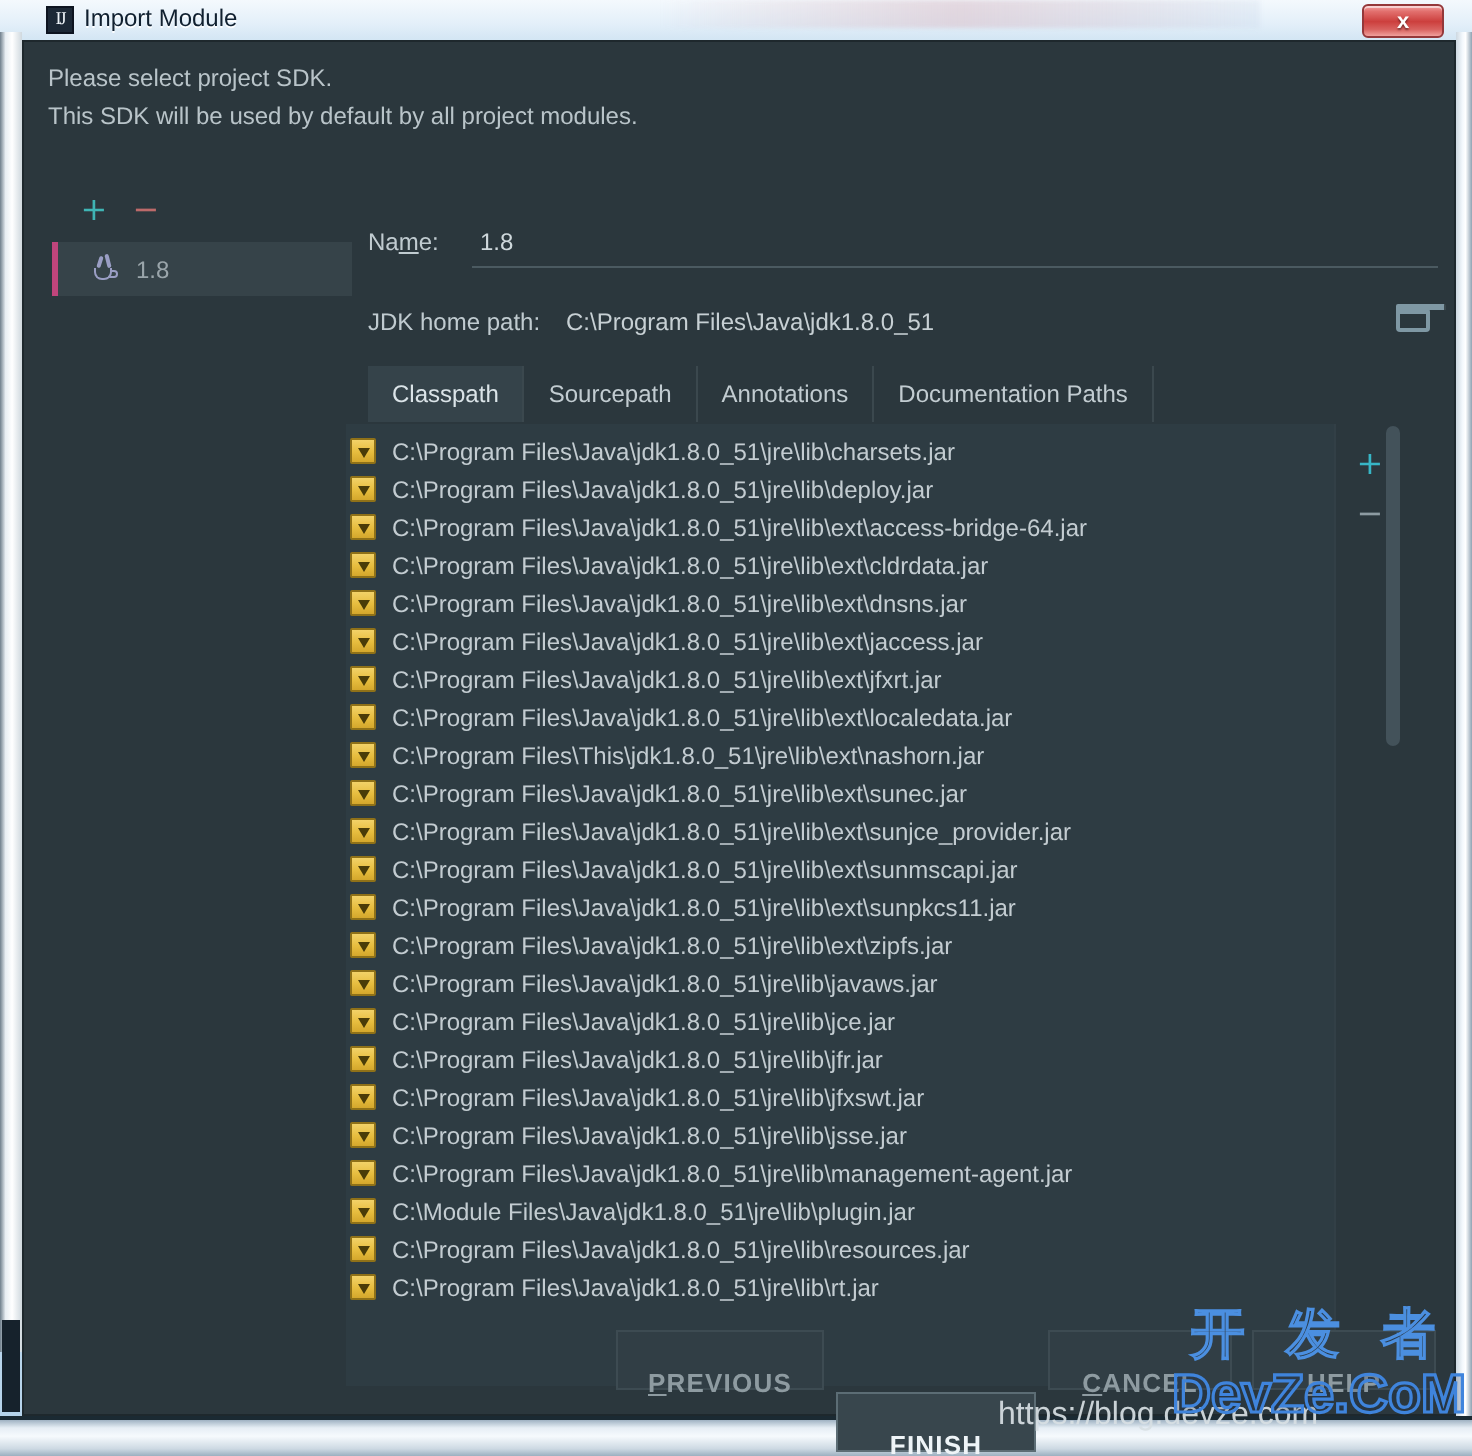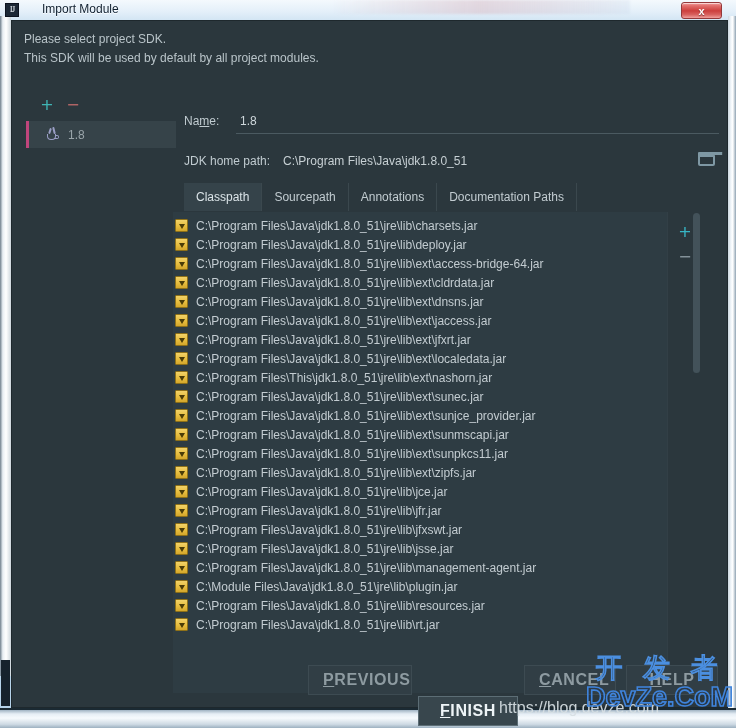--- a/index.html
+++ b/index.html
@@ -53,21 +53,21 @@
   .win-right-edge {
     position: absolute; right: 0; top: 16px; width: 8px; height: 700px;
     background: linear-gradient(90deg, #cdd8e1 0%, #f3f8fc 40%, #ffffff 60%, #8fa3b3 100%);
   }
 
   
   .titlebar {
     position: absolute; left: 0; top: 0; width: 736px; height: 20px;
   }
   .titlebar-icon {
-    position: absolute; left: 5px; top: 3px;
+    position: absolute; left: 23px; top: 3px;
     width: 14px; height: 14px;
     background: #1c2836;
     border: 1px solid #0d1420;
     color: #eef3f8;
     font-size: 9px; line-height: 12px; text-align: center;
     font-family: "Liberation Serif", serif;
     letter-spacing: -1px;
   }
   .titlebar-icon span { display:block; transform: translateY(-1px); }
   .titlebar-title {
@@ -297,25 +297,25 @@
 
   
   .btn-bar {
     position: absolute; left: 0; bottom: 8px;
     width: 717px; height: 38px;
   }
   .dlg-btn {
     position: absolute; top: 4px;
     height: 30px;
     min-width: 92px;
-    padding: 0 14px;
+    padding: 12px 14px;
     background: #313e45;
     border: 1px solid #3d4b52;
     color: #8e9ba1;
-    font-size: 16px; font-weight: bold;
+    font-size: 13px; font-weight: bold;
     letter-spacing: 0.6px;
     text-align: center; line-height: 28px;
     cursor: pointer;
   }
   .dlg-btn u { text-decoration: underline; }
   .dlg-btn.primary {
     background: #38464d;
     border: 1px solid #5c6d75;
     color: #eef4f7;
   }
@@ -481,20 +481,24 @@
           <div class="cp-row">
             <span class="jar-icon"></span>
             <span class="cp-text">C:\Program Files\Java\jdk1.8.0_51\jre\lib\ext\sunpkcs11.jar</span>
           </div>
           <div class="cp-row">
             <span class="jar-icon"></span>
             <span class="cp-text">C:\Program Files\Java\jdk1.8.0_51\jre\lib\ext\zipfs.jar</span>
           </div>
           <div class="cp-row">
             <span class="jar-icon"></span>
+            <span class="cp-text">C:\Program Files\Java\jdk1.8.0_51\jre\lib\javaws.jar</span>
+          </div>
+          <div class="cp-row">
+            <span class="jar-icon"></span>
             <span class="cp-text">C:\Program Files\Java\jdk1.8.0_51\jre\lib\jce.jar</span>
           </div>
           <div class="cp-row">
             <span class="jar-icon"></span>
             <span class="cp-text">C:\Program Files\Java\jdk1.8.0_51\jre\lib\jfr.jar</span>
           </div>
           <div class="cp-row">
             <span class="jar-icon"></span>
             <span class="cp-text">C:\Program Files\Java\jdk1.8.0_51\jre\lib\jfxswt.jar</span>
           </div>

